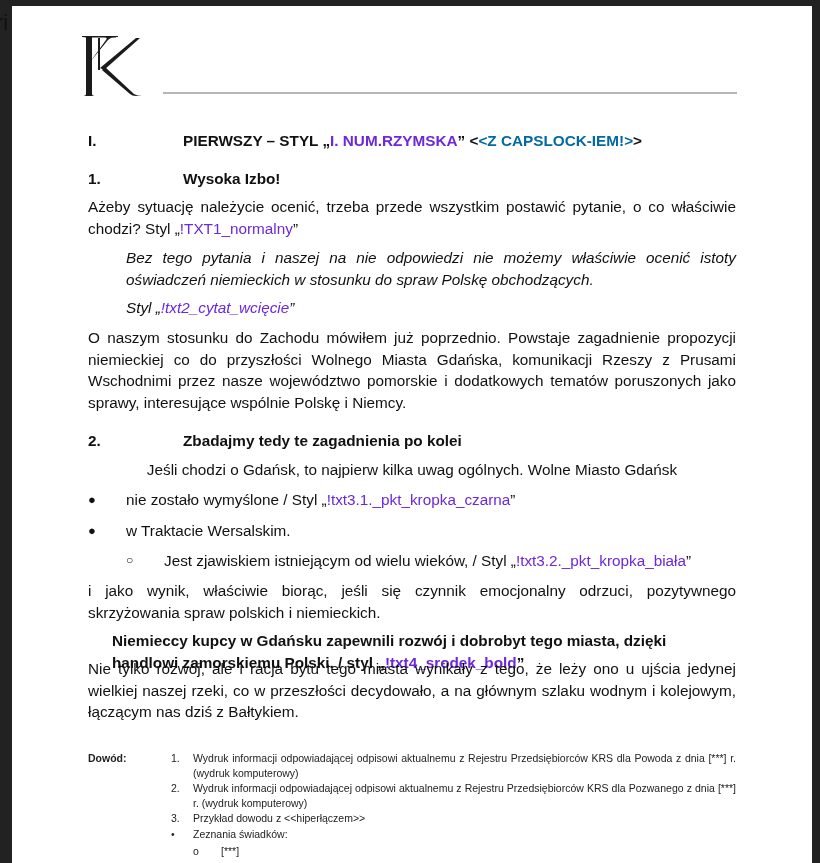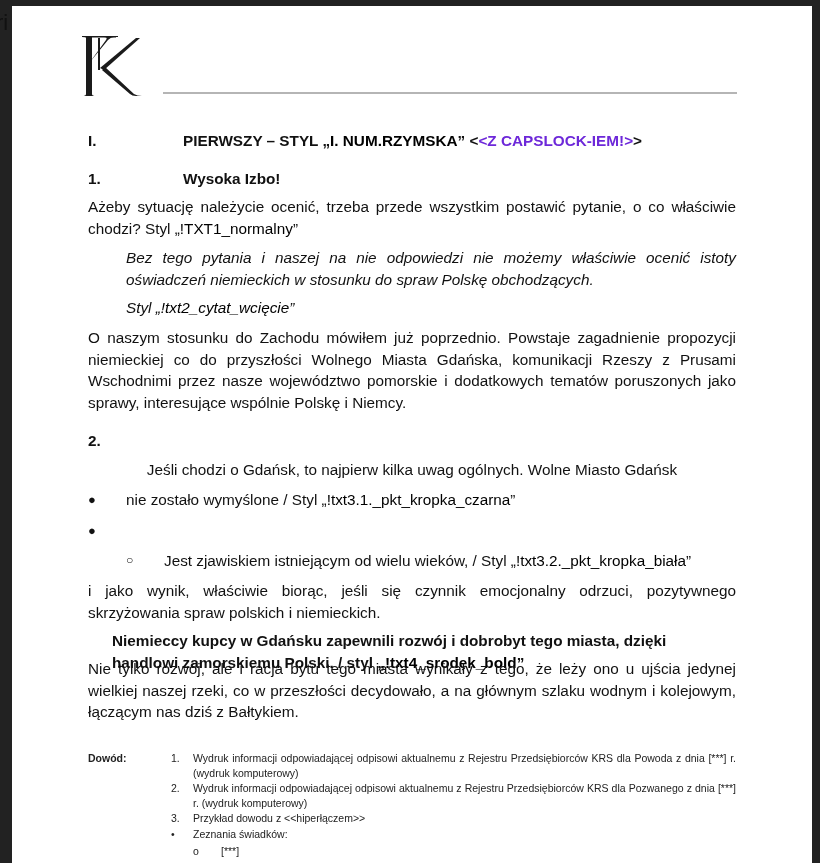--- a/index.html
+++ b/index.html
@@ -14,22 +14,22 @@
     position:absolute; left:12px; top:6px; width:800px; height:870px;
     background:#ffffff;
     overflow:hidden;
   }
   .logo { position:absolute; left:66px; top:28px; width:78px; height:64px; }
   .header-rule {
     position:absolute; left:151px; top:86px; width:574px; height:0;
     border-top:2px solid #b5b5b5;
   }
   .content { position:absolute; left:76px; top:0; width:648px; color:#111; font-size:15.3px; }
-  .green { color:#000000; }
-  .blue { color:#6d28d9; }
+  .green { color:#6d28d9; }
+  .blue { color:#0369a1; }
   .blk { position:absolute; left:0; width:648px; line-height:21.5px; }
   .heading { font-weight:bold; }
   .heading .num { position:absolute; left:0; }
   .heading .txt { position:absolute; left:95px; white-space:nowrap; }
   .justify { text-align:justify; text-align-last:left; }
   .quote { left:38px; width:610px; font-style:italic; }
   .bullet { position:absolute; left:0; white-space:nowrap; }
   .bullet .mark { position:absolute; left:0; font-size:13px; }
   .bullet .txt { position:absolute; left:38px; }
   .bullet2 .mark { left:38px; font-size:12px; }
@@ -82,32 +82,34 @@
     <div class="blk quote" style="top:291px;">
       <span>Styl „</span><span class="green">!txt2_cytat_wcięcie</span><span>”</span>
     </div>
 
     <div class="blk justify" style="top:321px;">
       <span>O naszym stosunku do Zachodu mówiłem już poprzednio. Powstaje zagadnienie propozycji niemieckiej co do przyszłości Wolnego Miasta Gdańska, komunikacji Rzeszy z Prusami Wschodnimi przez nasze województwo pomorskie i dodatkowych tematów poruszonych jako sprawy, interesujące wspólnie Polskę i Niemcy.</span>
     </div>
 
     <div class="blk heading" style="top:424px;height:22px;">
       <span class="num">2.</span>
+      <span class="txt">Zbadajmy tedy te zagadnienia po kolei</span>
     </div>
 
     <div class="blk" style="top:453px;text-align:center;">
       <span>Jeśli chodzi o Gdańsk, to najpierw kilka uwag ogólnych. Wolne Miasto Gdańsk</span>
     </div>
 
     <div class="blk bullet" style="top:483px;height:22px;">
       <span class="mark">●</span>
       <span class="txt"><span>nie zostało wymyślone / Styl „</span><span class="green">!txt3.1._pkt_kropka_czarna</span><span>”</span></span>
     </div>
     <div class="blk bullet" style="top:514px;height:22px;">
       <span class="mark">●</span>
+      <span class="txt">w Traktacie Wersalskim.</span>
     </div>
     <div class="blk bullet bullet2" style="top:544px;height:22px;">
       <span class="mark">○</span>
       <span class="txt"><span>Jest zjawiskiem istniejącym od wielu wieków, / Styl „</span><span class="green">!txt3.2._pkt_kropka_biała</span><span>”</span></span>
     </div>
 
     <div class="blk justify" style="top:574px;">
       <span>i jako wynik, właściwie biorąc, jeśli się czynnik emocjonalny odrzuci, pozytywnego skrzyżowania spraw polskich i niemieckich.</span>
     </div>
 

